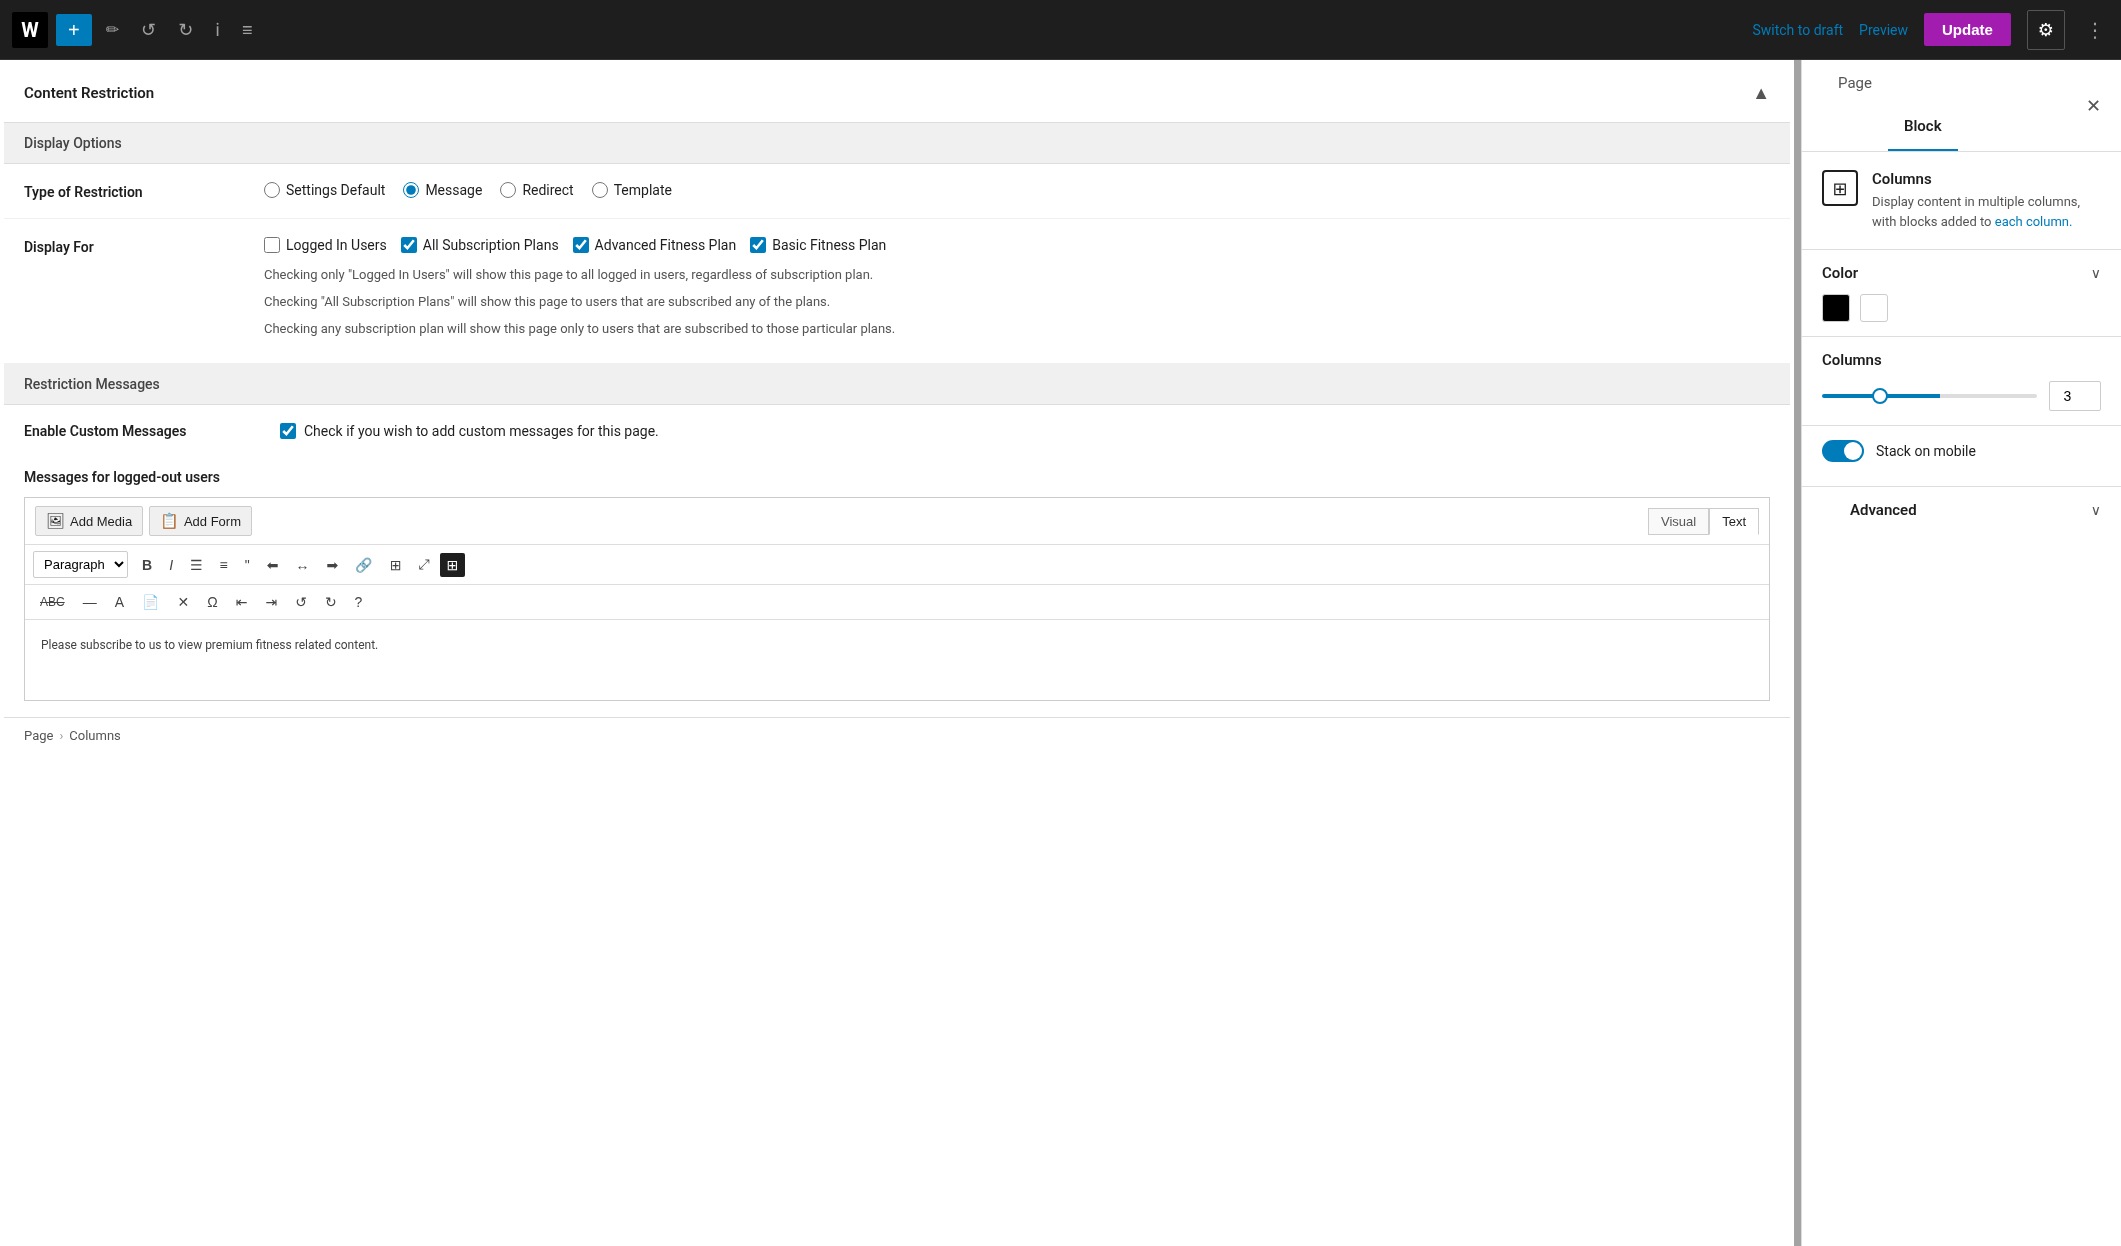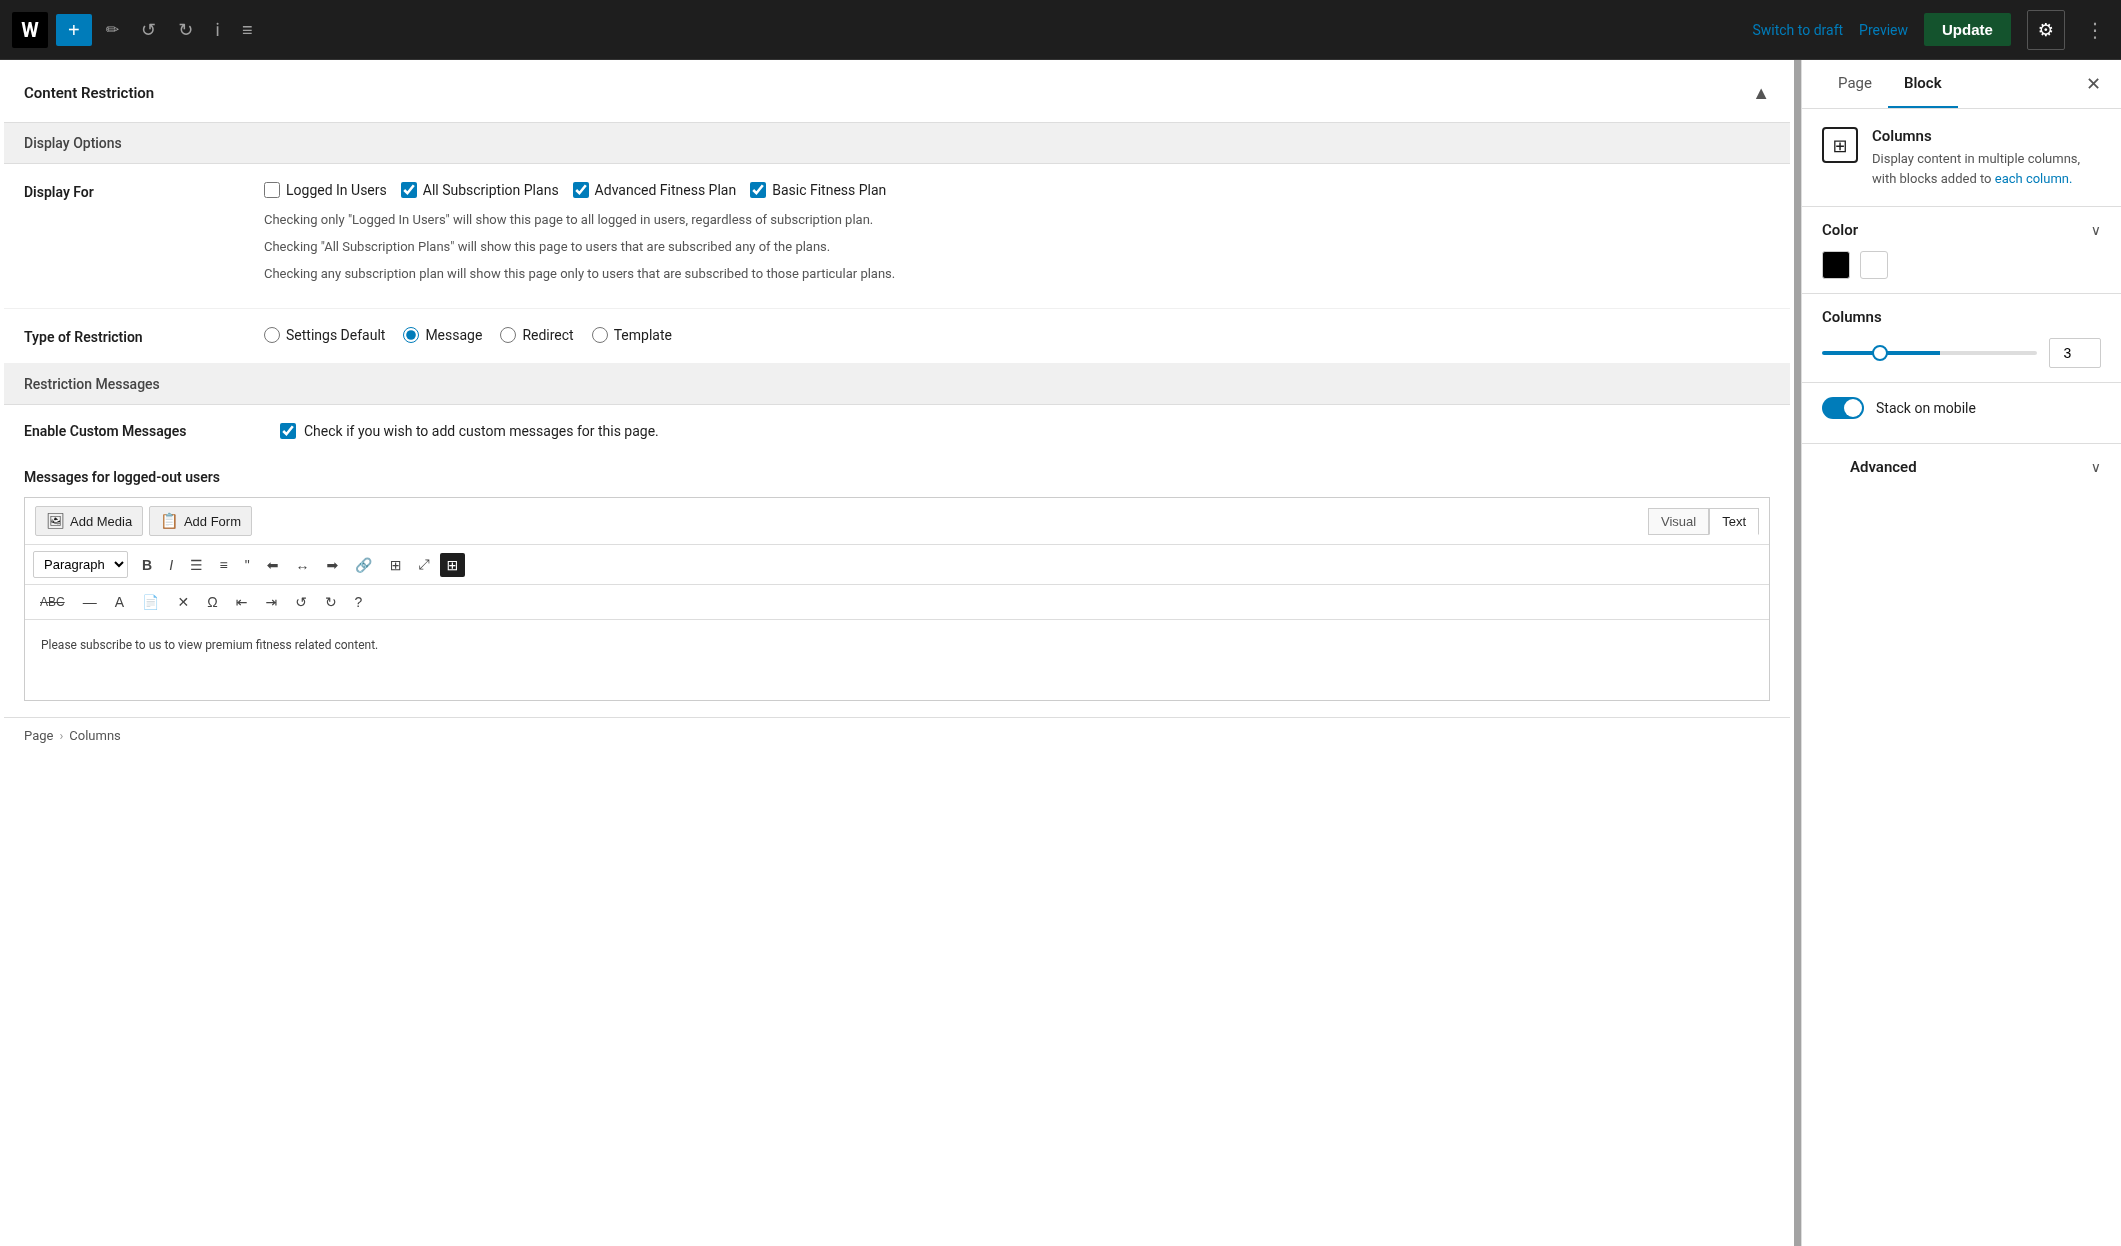--- a/index.html
+++ b/index.html
@@ -21,21 +21,21 @@
       background: #007cba; color: #fff; border: none; border-radius: 2px;
       padding: 6px 10px; cursor: pointer; display: flex; align-items: center;
       justify-content: center; font-size: 18px; line-height: 1;
     }
     .topbar-btn.icon-btn {
       background: transparent; color: #a0a0a0; font-size: 20px; padding: 6px 8px;
     }
     .topbar-right { margin-left: auto; display: flex; align-items: center; gap: 16px; }
     .topbar-link { color: #007cba; text-decoration: none; font-size: 14px; cursor: pointer; }
     .topbar-update-btn {
-      background: #14532d; color: #fff; border: none; border-radius: 2px;
+      background: #a21caf; color: #fff; border: none; border-radius: 2px;
       padding: 8px 18px; font-size: 15px; font-weight: 600; cursor: pointer;
     }
     .topbar-settings-btn {
       background: #1e1e1e; color: #fff; border: 1px solid #555; border-radius: 2px;
       padding: 8px 10px; font-size: 18px; cursor: pointer;
     }
     .topbar-dots-btn {
       background: transparent; color: #a0a0a0; border: none;
       font-size: 20px; cursor: pointer; padding: 6px 4px;
     }
@@ -162,21 +162,21 @@
 
     
     .rp-tabs {
       display: flex; border-bottom: 1px solid #ddd;
       padding: 0 20px;
     }
     .rp-tab {
       padding: 14px 16px; font-size: 15px; cursor: pointer;
       border-bottom: 2px solid transparent; color: #555;
     }
-    .rp-tab.active { border-bottom-color: #007cba; color: #1e1e1e; font-weight: 600; }
+    .rp-tab.active { border-bottom-color: #007cba; color: #1e1e1e; font-weight: 600; margin-top: 43px; }
     .rp-close {
       margin-left: auto; background: transparent; border: none;
       font-size: 18px; cursor: pointer; color: #555; padding: 10px 0;
     }
 
     
     .block-info {
       display: flex; align-items: flex-start; gap: 14px;
       padding: 18px 20px; border-bottom: 1px solid #ddd;
     }
@@ -273,20 +273,44 @@
 
   <div class="left-panel">
 
     <div class="cr-header">
       <span>Content Restriction</span>
       <span class="cr-header-collapse">▲</span>
     </div>
 
     <div class="section-bar">Display Options</div>
 
+    <div class="form-row">
+      <div class="form-row-label">Type of Restriction</div>
+      <div class="form-row-content">
+        <div class="radio-group">
+          <label class="radio-item">
+            <input type="radio" name="restriction_type" style="">
+            <span>Settings Default</span>
+          </label>
+          <label class="radio-item">
+            <input type="radio" name="restriction_type" checked="" style="">
+            <span>Message</span>
+          </label>
+          <label class="radio-item">
+            <input type="radio" name="restriction_type" style="">
+            <span>Redirect</span>
+          </label>
+          <label class="radio-item">
+            <input type="radio" name="restriction_type" style="">
+            <span>Template</span>
+          </label>
+        </div>
+      </div>
+    </div>
+
     <div class="form-row" style="align-items:flex-start;">
       <div class="form-row-label">Display For</div>
       <div class="form-row-content">
         <div class="checkbox-group">
           <label class="checkbox-item">
             <input type="checkbox" style="">
             <span>Logged In Users</span>
           </label>
           <label class="checkbox-item">
             <input type="checkbox" checked="" style="">
@@ -298,44 +322,20 @@
           </label>
           <label class="checkbox-item">
             <input type="checkbox" checked="" style="">
             <span>Basic Fitness Plan</span>
           </label>
         </div>
         <div class="display-for-desc">
           <p>Checking only "Logged In Users" will show this page to all logged in users, regardless of subscription plan.</p>
           <p>Checking "All Subscription Plans" will show this page to users that are subscribed any of the plans.</p>
           <p>Checking any subscription plan will show this page only to users that are subscribed to those particular plans.</p>
-        </div>
-      </div>
-    </div>
-
-    <div class="form-row">
-      <div class="form-row-label">Type of Restriction</div>
-      <div class="form-row-content">
-        <div class="radio-group">
-          <label class="radio-item">
-            <input type="radio" name="restriction_type" style="">
-            <span>Settings Default</span>
-          </label>
-          <label class="radio-item">
-            <input type="radio" name="restriction_type" checked="" style="">
-            <span>Message</span>
-          </label>
-          <label class="radio-item">
-            <input type="radio" name="restriction_type" style="">
-            <span>Redirect</span>
-          </label>
-          <label class="radio-item">
-            <input type="radio" name="restriction_type" style="">
-            <span>Template</span>
-          </label>
         </div>
       </div>
     </div>
 
     <div class="section-bar">Restriction Messages</div>
 
     <div class="ecm-row">
       <div class="ecm-label">Enable Custom Messages</div>
       <div class="ecm-content">
         <input type="checkbox" checked="" style="">

